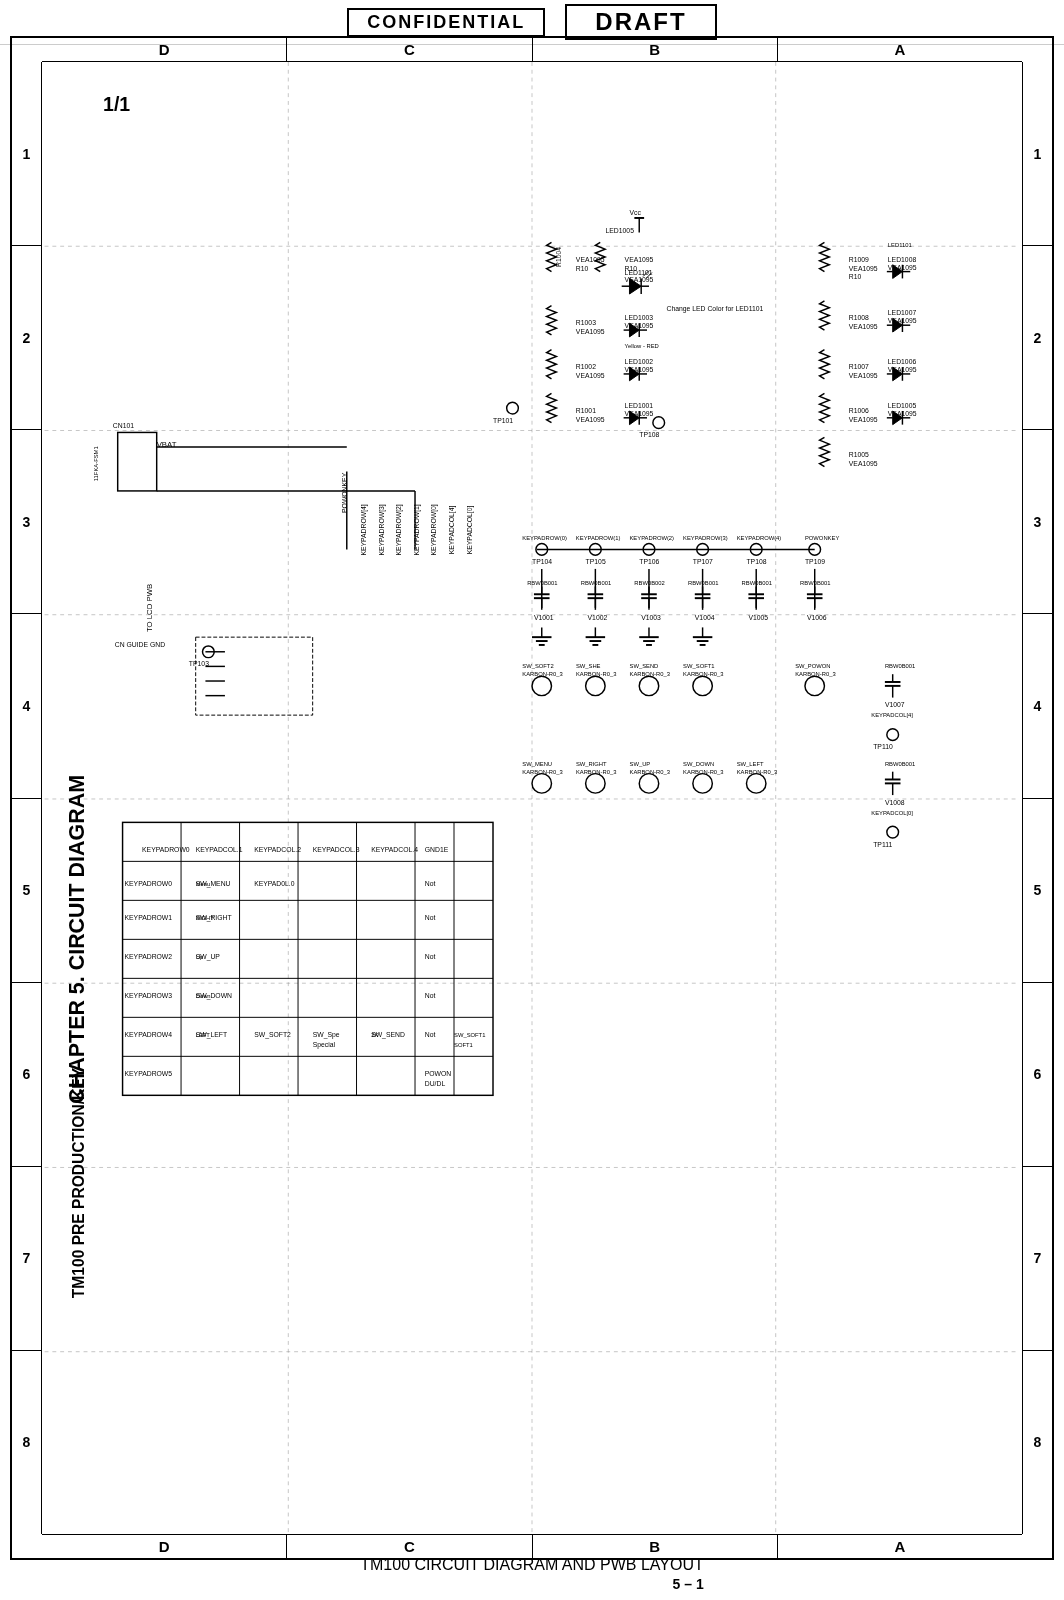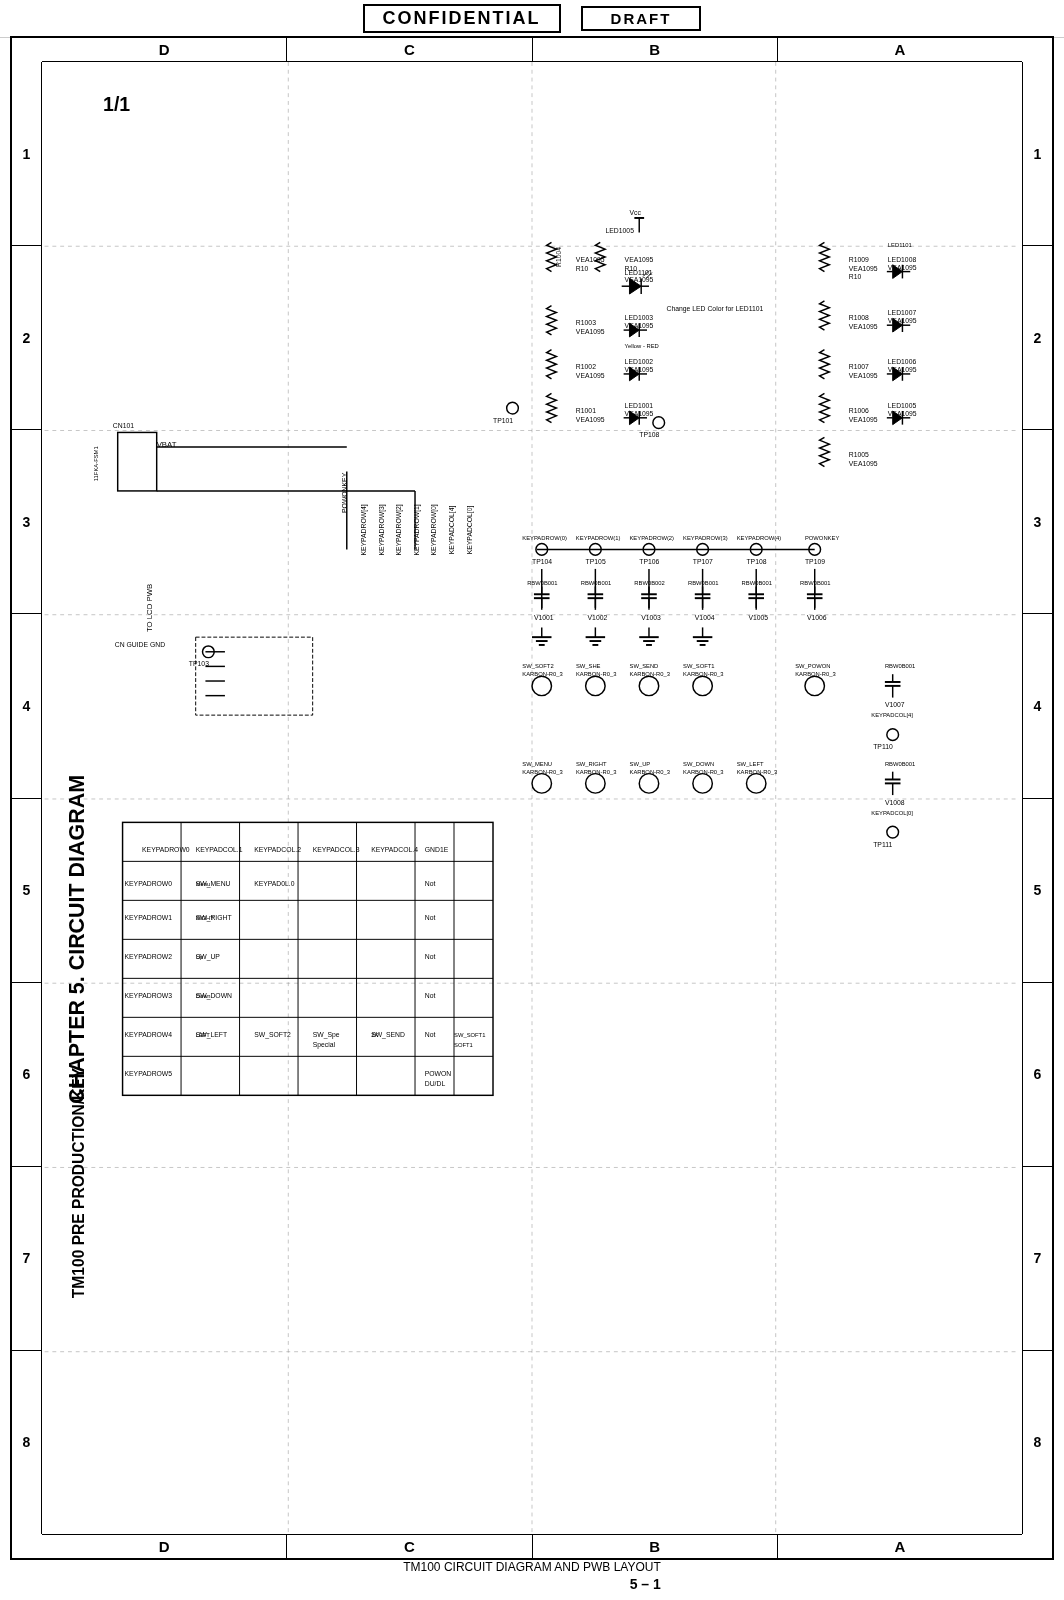--- a/index.html
+++ b/index.html
@@ -24,21 +24,21 @@
     .header-confidential {
       border: 2px solid #000;
       font-weight: bold;
       font-size: 18px;
       padding: 2px 18px;
       letter-spacing: 2px;
     }
     .header-draft {
       border: 2px solid #000;
       font-weight: bold;
-      font-size: 15px;
+      font-size: 24px;
       padding: 2px 28px;
       letter-spacing: 2px;
       margin-left: 20px;
     }
 
     
     .schematic-outer {
       position: absolute;
       top: 36px;
       left: 10px;
@@ -660,15 +660,15 @@
       <line x1="610" y1="160" x2="610" y2="175" stroke="#000" stroke-width="1.5"></line>
       <line x1="605" y1="160" x2="615" y2="160" stroke="#000" stroke-width="2"></line>
       <text x="600" y="157" font-size="7" font-family="Arial">Vcc</text>
 
     </svg>
 
   </div>
 </div>
 
 <div style="position:absolute; bottom:8px; left:50%; transform:translateX(-50%); text-align:center;">
-  <div style="font-size:12px; font-family:Arial;">TM100   CIRCUIT DIAGRAM AND PWB LAYOUT</div>
+  <div style="font-size:16px; font-family:Arial;">TM100   CIRCUIT DIAGRAM AND PWB LAYOUT</div>
   <div style="font-size:14px; font-family:Arial; font-weight:bold; margin-top:2px;text-align:right;">5 – 1</div>
 </div>
 
 </body></html>

